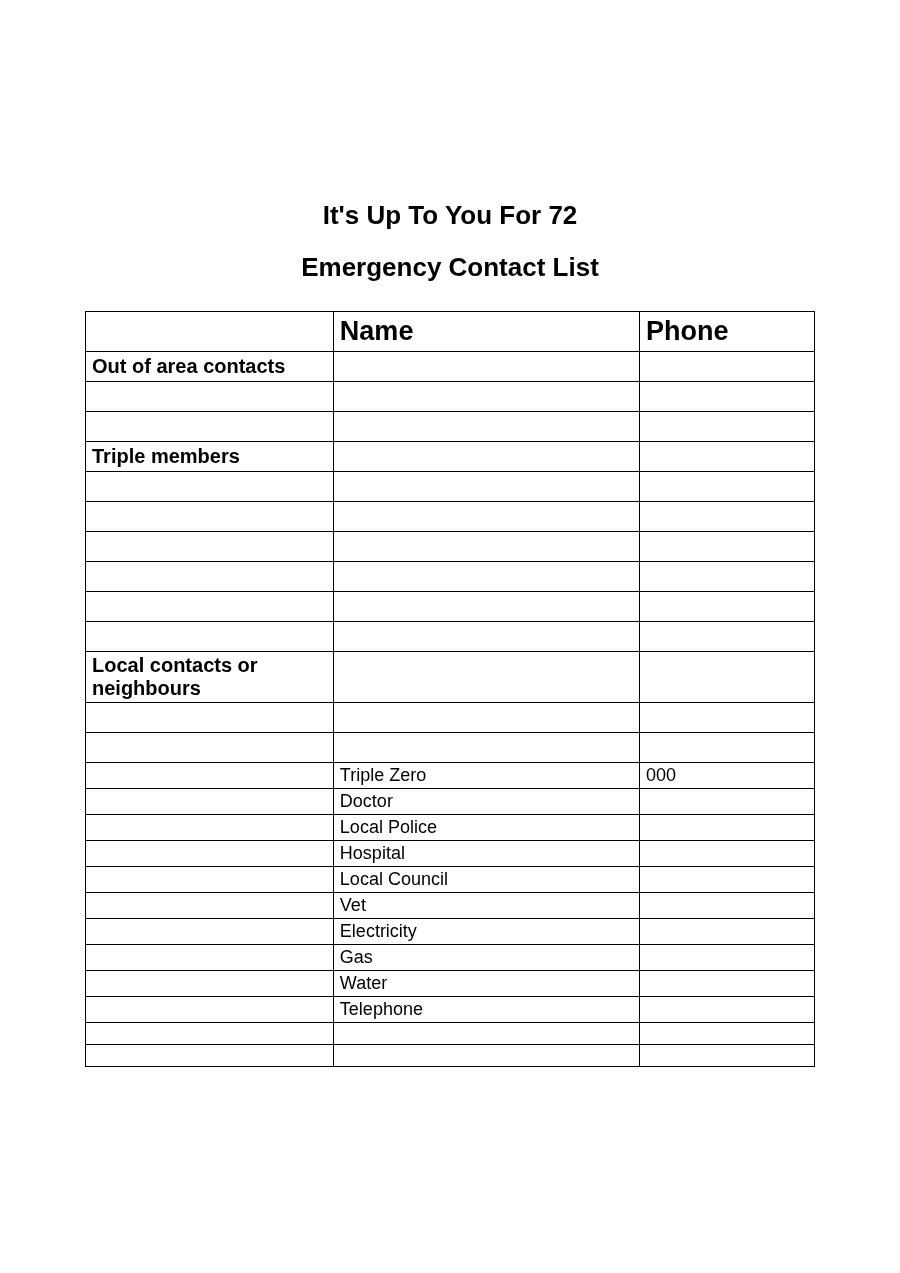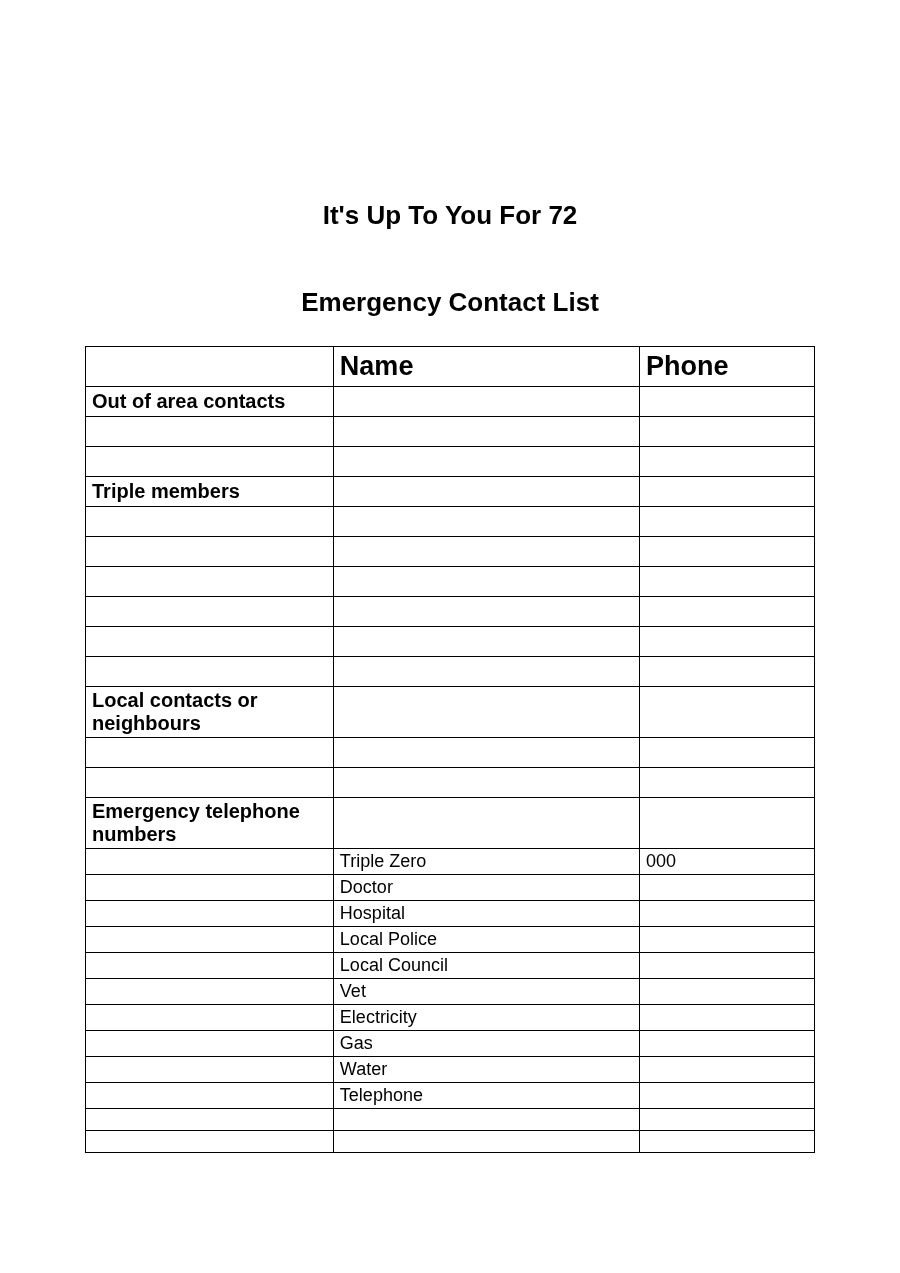--- a/index.html
+++ b/index.html
@@ -10,21 +10,21 @@
       height: 1273px;
       position: relative;
     }
     .page {
       padding: 200px 85px 0 85px;
     }
     .title-main {
       font-size: 26px;
       font-weight: bold;
       text-align: center;
-      margin-bottom: 56px;
+      margin-bottom: 21px;
       color: #000;
     }
     .title-sub {
       font-size: 26px;
       font-weight: bold;
       text-align: center;
       margin-bottom: 28px;
       color: #000;
     }
     table {
@@ -135,42 +135,37 @@
           <td></td>
           <td></td>
         </tr>
       <tr class="tall-row">
           <td></td>
           <td></td>
           <td></td>
         </tr>
 
       <tr>
-        <td class="section-label">Emergency telephone numbers</td>
-        <td></td>
-        <td></td>
-      </tr>
-      <tr>
           <td></td>
           <td>Triple Zero</td>
           <td>000</td>
         </tr>
       <tr>
           <td></td>
           <td>Doctor</td>
           <td></td>
         </tr>
       <tr>
           <td></td>
+          <td>Local Police</td>
+          <td></td>
+        </tr>
+      <tr>
+          <td></td>
           <td>Hospital</td>
-          <td></td>
-        </tr>
-      <tr>
-          <td></td>
-          <td>Local Police</td>
           <td></td>
         </tr>
       <tr>
           <td></td>
           <td>Local Council</td>
           <td></td>
         </tr>
       <tr>
           <td></td>
           <td>Vet</td>

